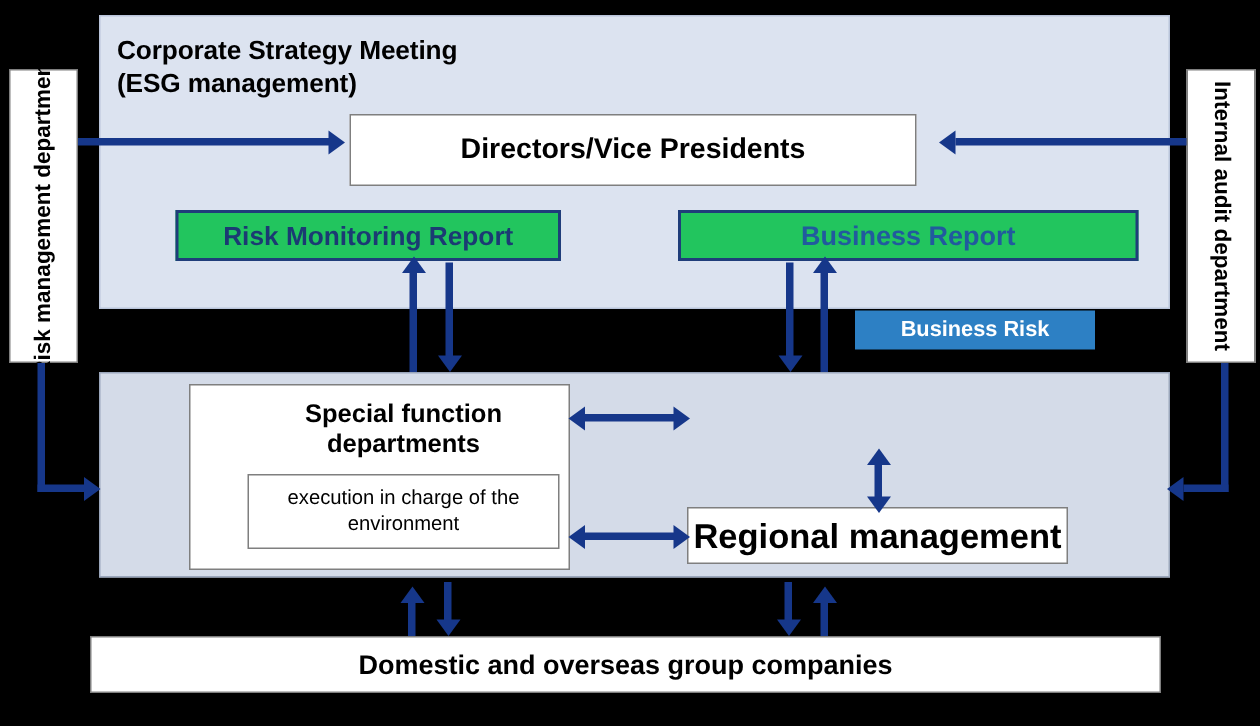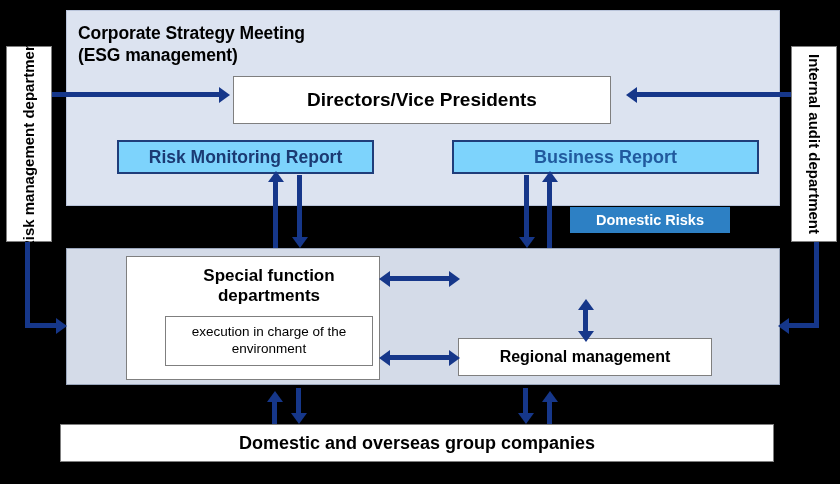--- a/index.html
+++ b/index.html
@@ -66,30 +66,30 @@
     display: flex; align-items: center; justify-content: center;
     font-size: 13.5px; font-weight: normal; line-height: 1.25;
     color: #000000;
   }
   .box-bizexec {
     left: 458px; top: 258px; width: 254px; height: 42px;
     font-size: 17px; line-height: 1.18;
   }
   .box-regional {
     left: 458px; top: 338px; width: 254px; height: 38px;
-    font-size: 16px;
+    font-size: 23px;
   }
   .box-group {
     left: 60px; top: 424px; width: 714px; height: 38px;
     font-size: 18px;
   }
 
   
   .rbox {
-    background: #7dd3fc;
+    background: #22c55e;
     border: 2px solid #1f3d7a;
     display: flex; align-items: center; justify-content: center;
     font-weight: bold;
     text-align: center;
   }
   .box-riskreport {
     left: 117px; top: 140px; width: 257px; height: 34px;
     font-size: 17.5px; color: #1b3a73;
   }
   .box-bizreport {
@@ -150,21 +150,21 @@
     <div>(ESG management)</div>
   </div>
 
   <div class="abs wbox box-directors">Directors/Vice Presidents</div>
 
   <div class="abs rbox box-riskreport">Risk Monitoring Report</div>
   <div class="abs rbox box-bizreport">Business Report</div>
 
   <div class="abs panel-bottom"></div>
 
-  <div class="abs tag tag-business">Domestic Risks</div>
+  <div class="abs tag tag-business">Business Risk</div>
 
   <div class="abs wbox box-special">
     <div class="hd">Special function departments</div>
     <div class="box-inner">execution in charge of the environment</div>
   </div>
 
   <div class="abs wbox box-regional">Regional management</div>
 
   <div class="abs wbox box-group">Domestic and overseas group companies</div>
 

